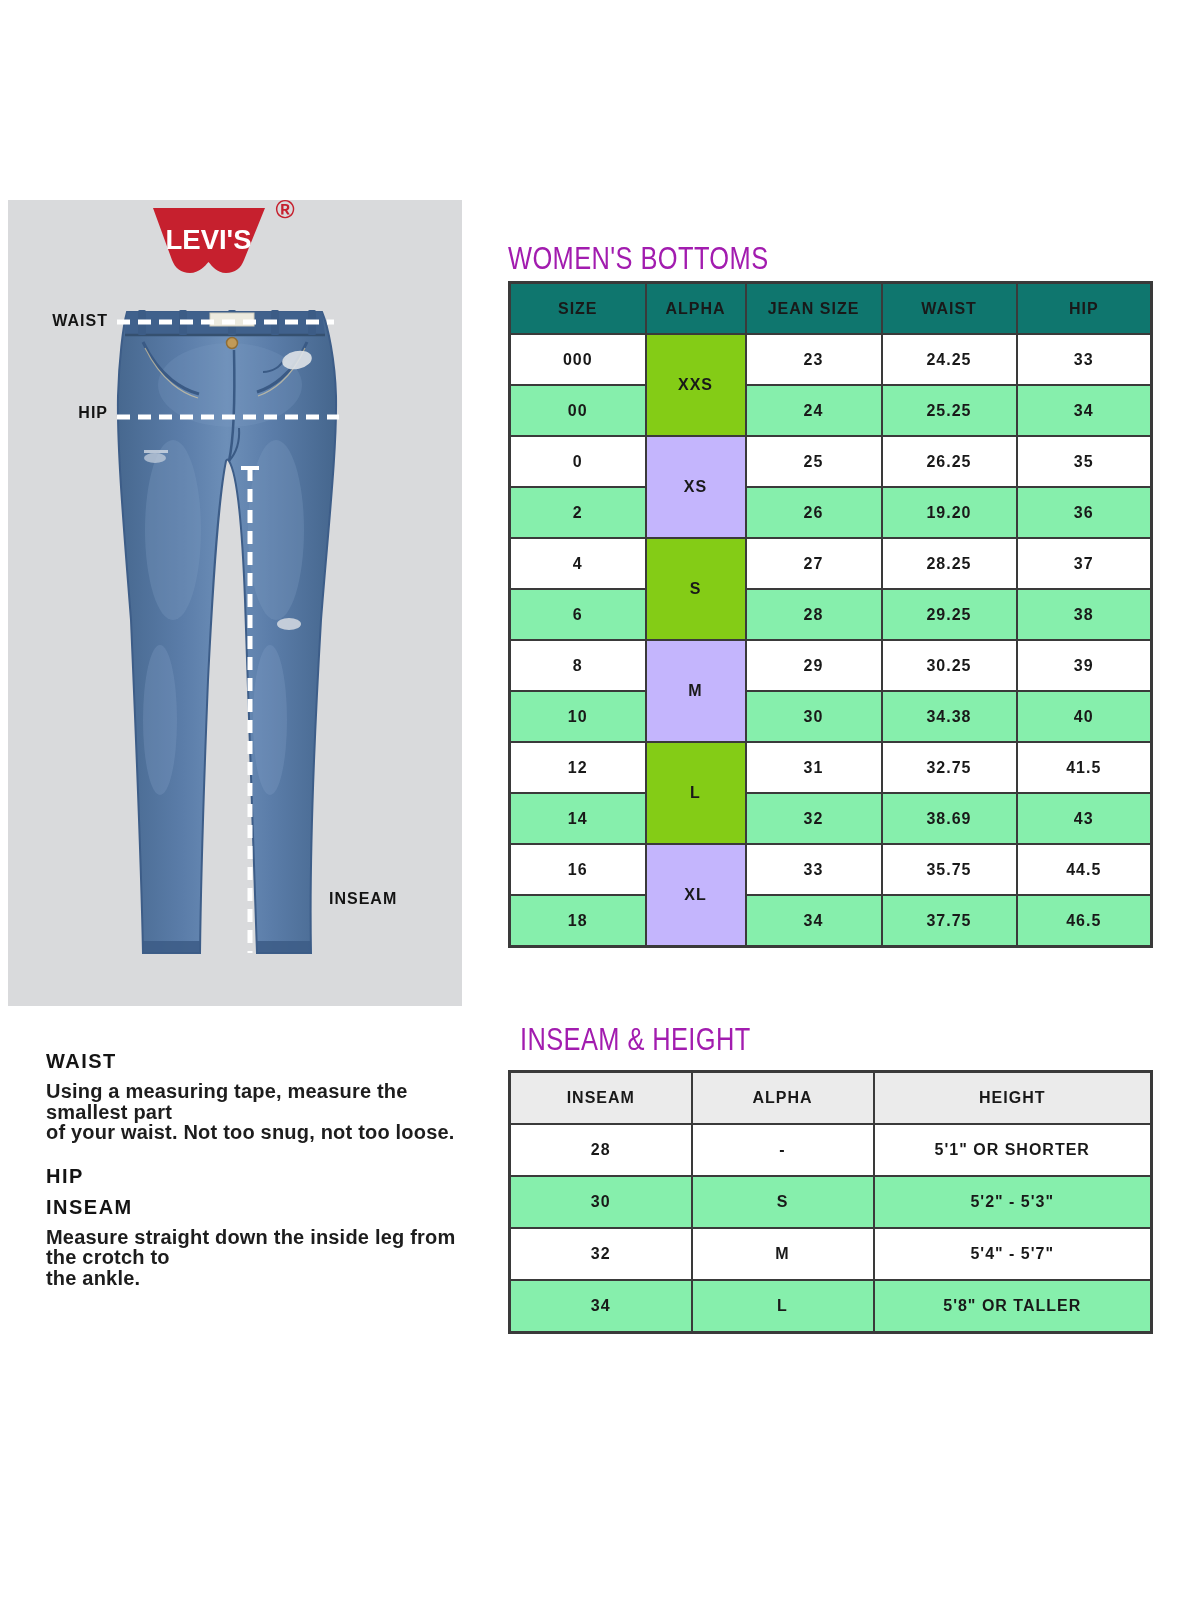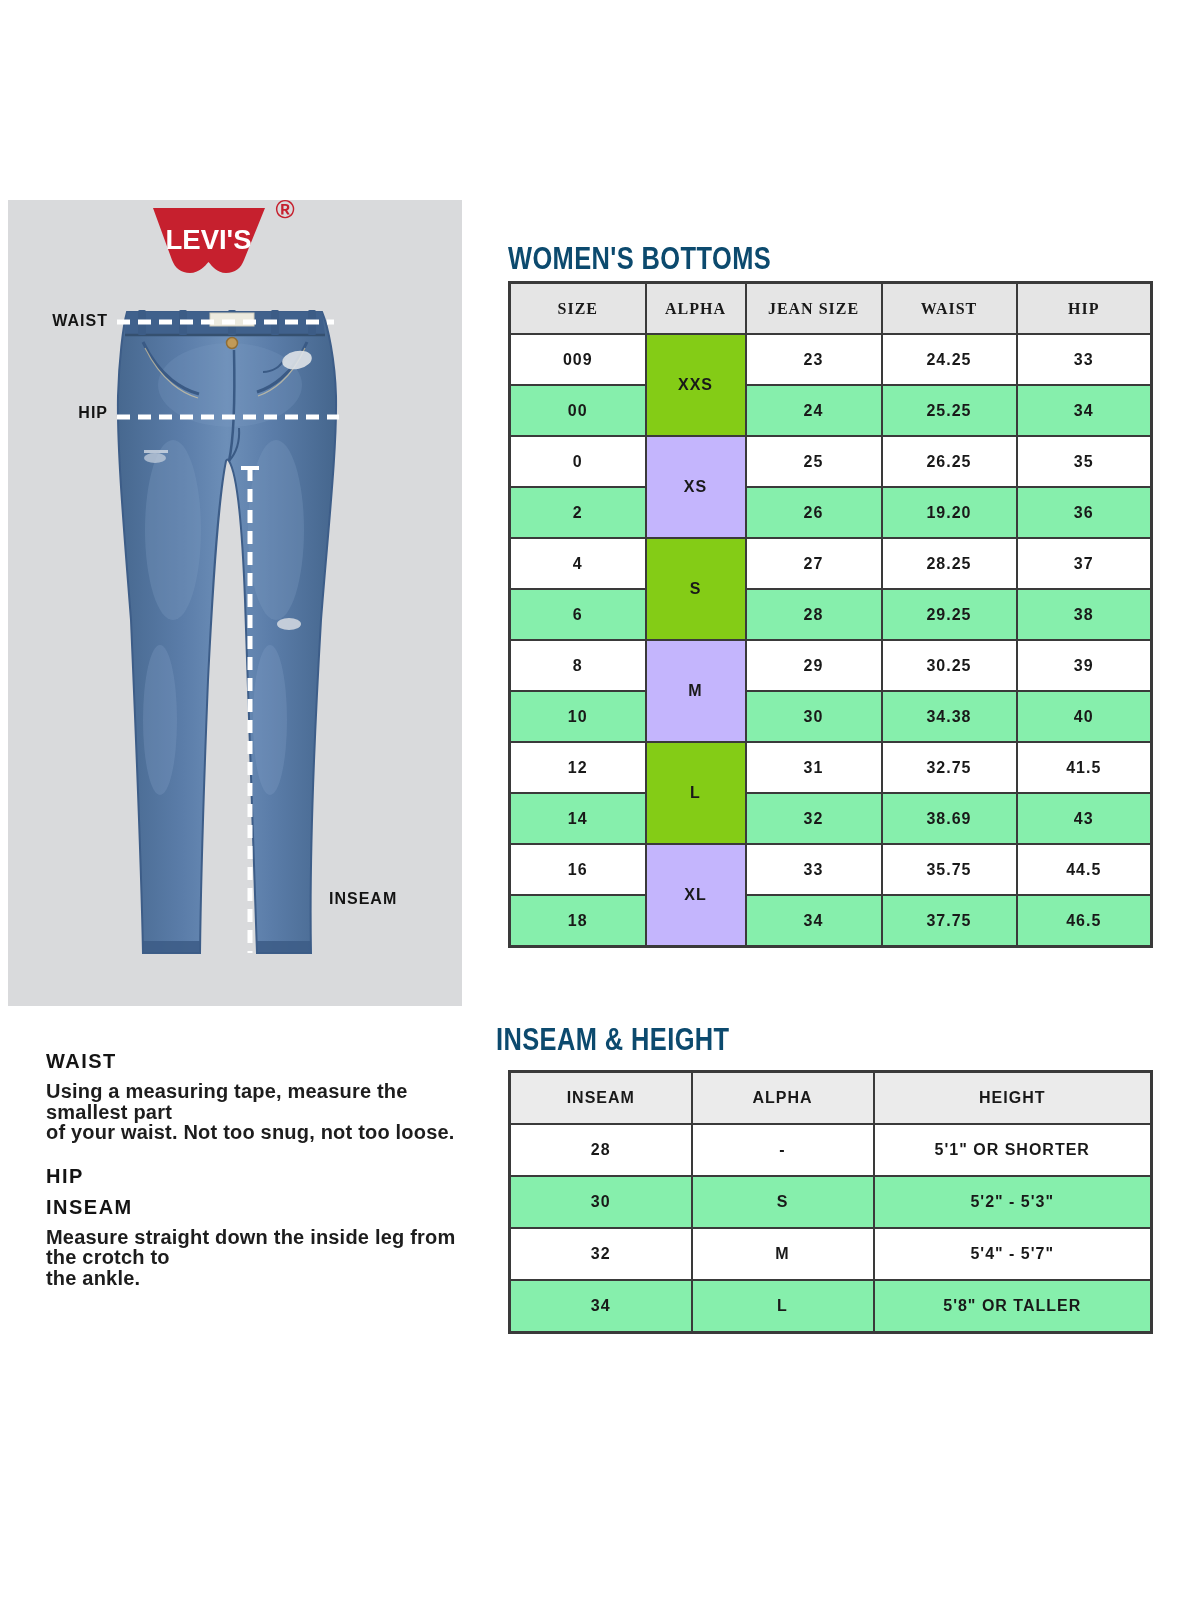--- a/index.html
+++ b/index.html
@@ -9,32 +9,32 @@
   
   .panel{position:absolute;left:8px;top:200px;width:454px;height:806px;background:#d9dadc;}
 
   
   .measure-label{position:absolute;font-size:16px;font-weight:bold;letter-spacing:1px;color:#141414;}
   .lbl-waist{left:44px;top:312px;width:64px;text-align:right;}
   .lbl-hip{left:60px;top:404px;width:48px;text-align:right;}
   .lbl-inseam{left:329px;top:890px;}
 
   
-  .sec-title{position:absolute;font-weight:bold;color:#0c4a6e;}
+  .sec-title{position:absolute;font-weight:normal;color:#a21caf;}
   .sec-title > span{display:inline-block;font-size:31px;letter-spacing:0.5px;transform:scaleX(0.82);transform-origin:left center;white-space:nowrap;}
   .title-bottoms{left:508px;top:241px;}
-  .title-inseam{left:496px;top:1022px;}
+  .title-inseam{left:520px;top:1022px;}
 
   
   .sz-table{position:absolute;border-collapse:collapse;table-layout:fixed;background:#fff;
             border:3px solid #3a3a3a;}
   .sz-table th,.sz-table td{border:2px solid #3a3a3a;text-align:center;vertical-align:middle;
             font-size:16px;font-weight:bold;letter-spacing:1px;color:#191919;padding:0;}
   .tbl-bottoms{left:508px;top:281px;width:642px;}
-  .tbl-bottoms th{height:49px;background:#e5e5e5;font-family:Liberation Serif, serif;}
+  .tbl-bottoms th{height:49px;background:#0f766e;}
   .tbl-bottoms td{height:49px;}
   .tbl-inseam{left:508px;top:1070px;width:642px;}
   .tbl-inseam th{height:50px;background:#ebebeb;}
   .tbl-inseam td{height:50px;}
   tr.rw{background:#ffffff;}
   tr.rg{background:#86efac;}
   td.cw{background:#84cc16;}
   td.cg{background:#c4b5fd;}
 
   
@@ -146,21 +146,21 @@
       <tr>
         <th>SIZE</th>
         <th>ALPHA</th>
         <th>JEAN SIZE</th>
         <th>WAIST</th>
         <th>HIP</th>
       </tr>
     </thead>
     <tbody id="bottoms-body">
         <tr class="rw">
-          <td>009</td>
+          <td>000</td>
           <td class="cw" rowspan="2">XXS</td>
           <td>23</td>
           <td>24.25</td>
           <td>33</td>
         </tr>
         <tr class="rg">
           <td>00</td>
           <td>24</td>
           <td>25.25</td>
           <td>34</td>

